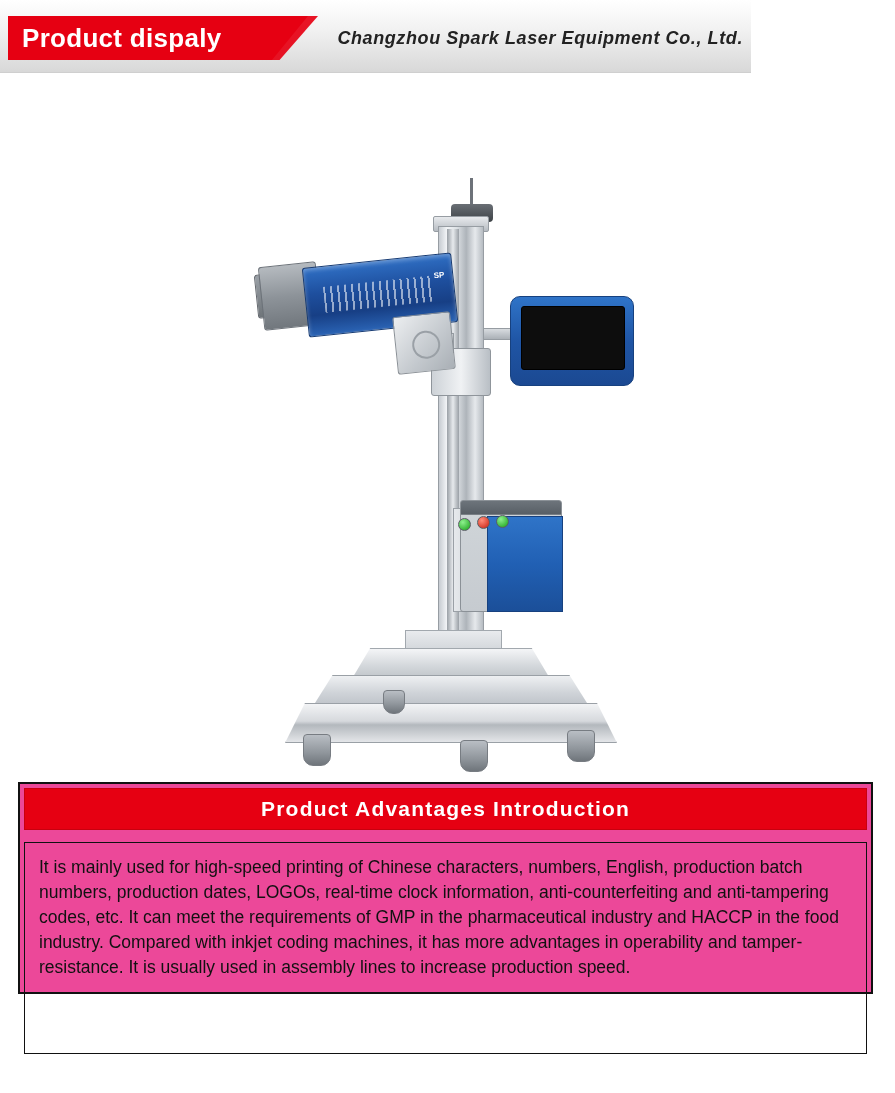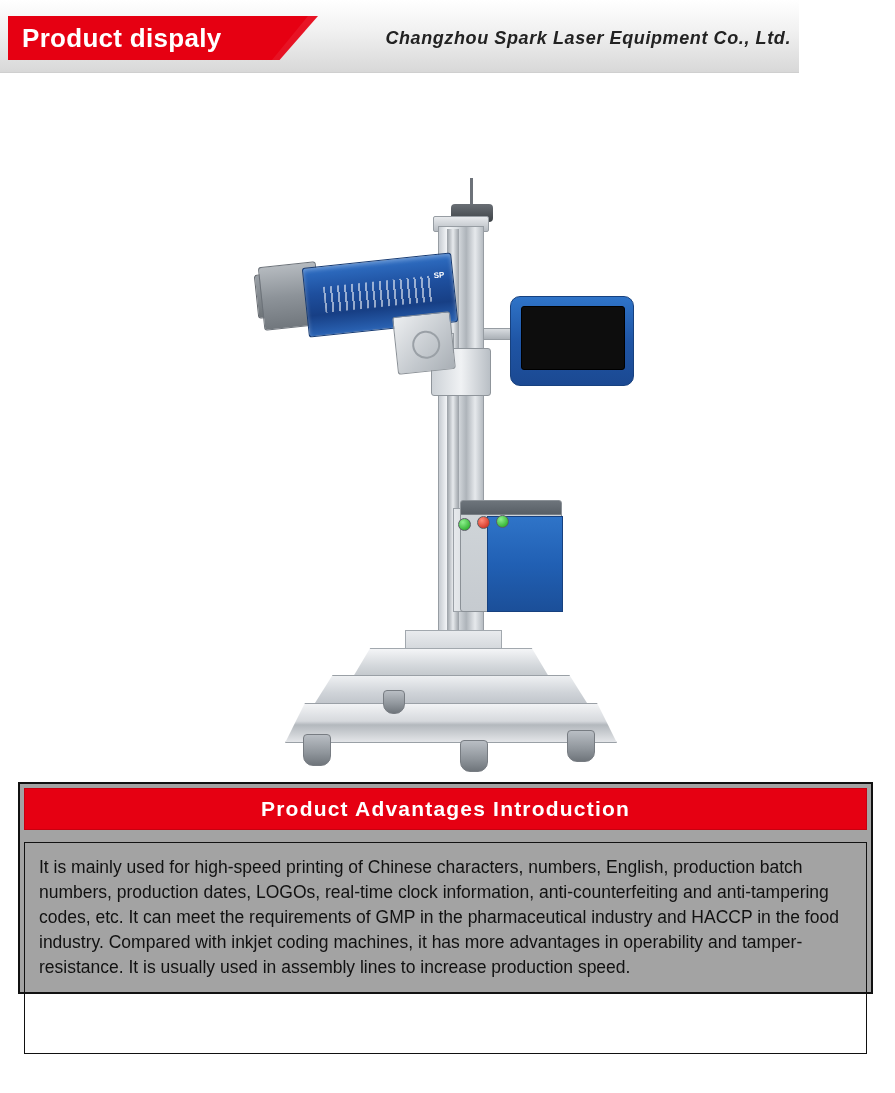--- a/index.html
+++ b/index.html
@@ -16,21 +16,20 @@
   }
 
   
   .header {
     position: relative;
     width: 751px;
     height: 72px;
     background: linear-gradient(to bottom, #ffffff 0%, #f2f2f2 40%, #d8d8d8 100%);
     border-bottom: 1px solid #cfcfcf;
     overflow: hidden;
-    padding-left: 48px;
   }
   .header-red {
     position: absolute;
     left: 8px;
     top: 16px;
     height: 44px;
     width: 300px;
     background: #e60012;
     -webkit-clip-path: polygon(0 0, 100% 0, 88% 100%, 0 100%);
     clip-path: polygon(0 0, 100% 0, 88% 100%, 0 100%);
@@ -360,21 +359,21 @@
   .led.green2 { left: 241px; top: 337px; background: radial-gradient(circle at 35% 30%, #8ef08e, #16a016); }
 
   
   .adv-box {
     position: absolute;
     left: 18px;
     top: 782px;
     width: 855px;
     height: 212px;
     border: 2px solid #111111;
-    background: #a3a3a3;
+    background: #ec4899;
     box-sizing: border-box;
   }
   .adv-title-wrap {
     margin: 4px;
     height: 40px;
     background: #e60012;
     display: flex;
     align-items: center;
     justify-content: center;
     border: 1px solid #c8000f;

